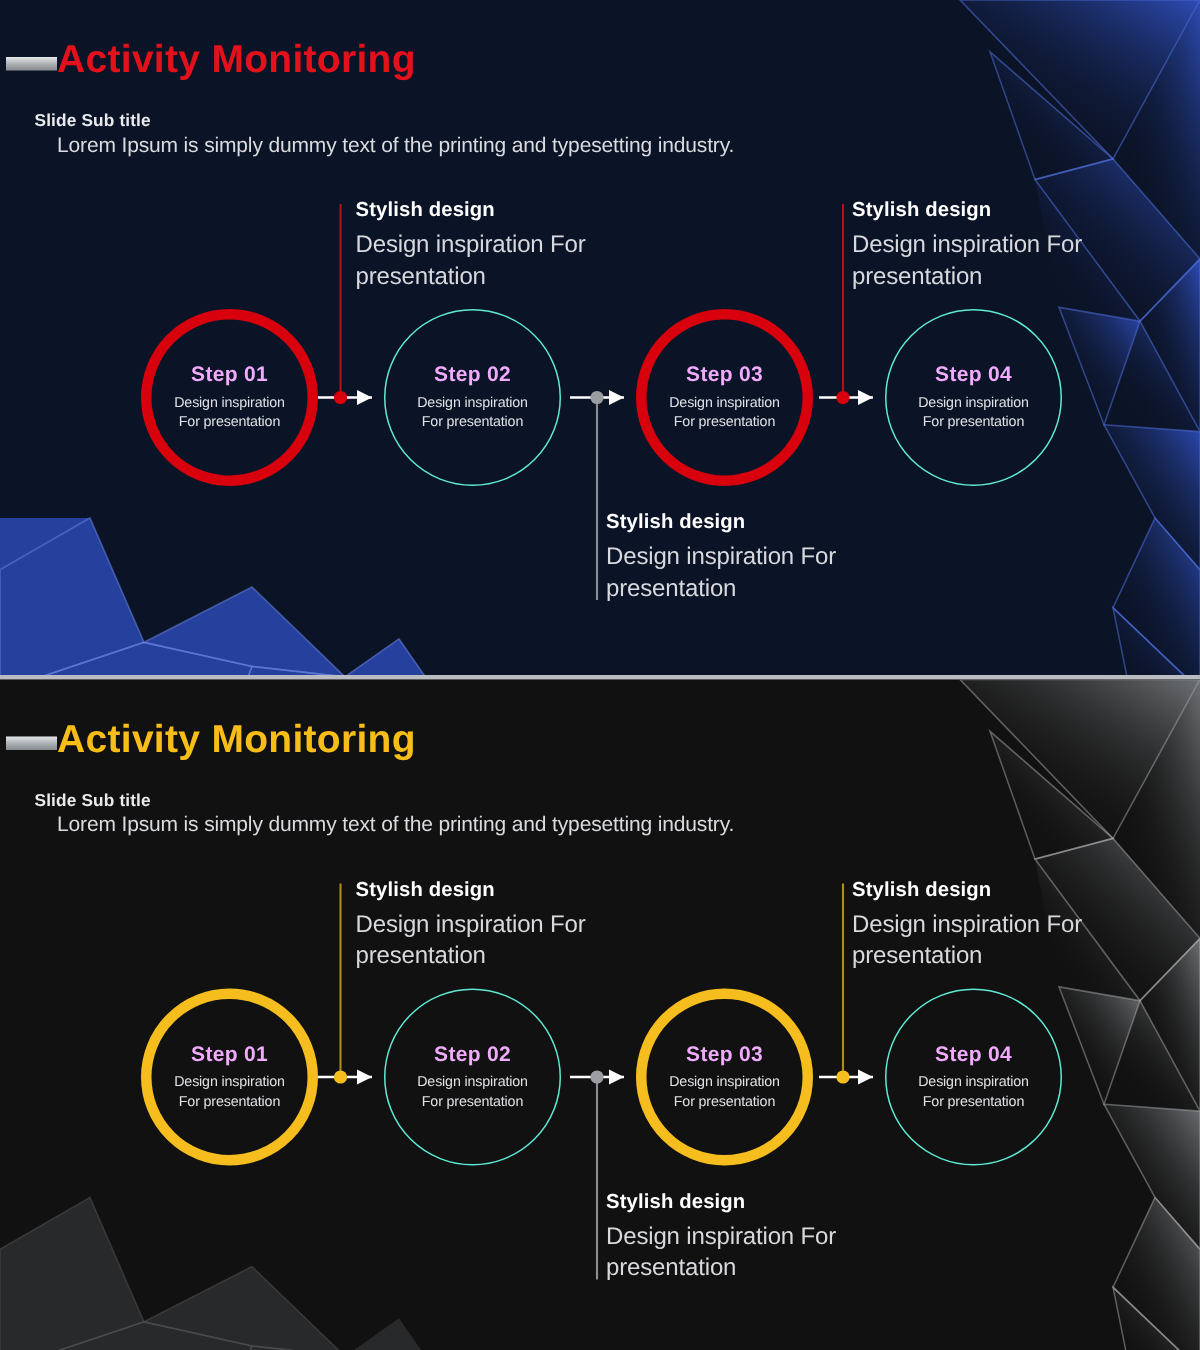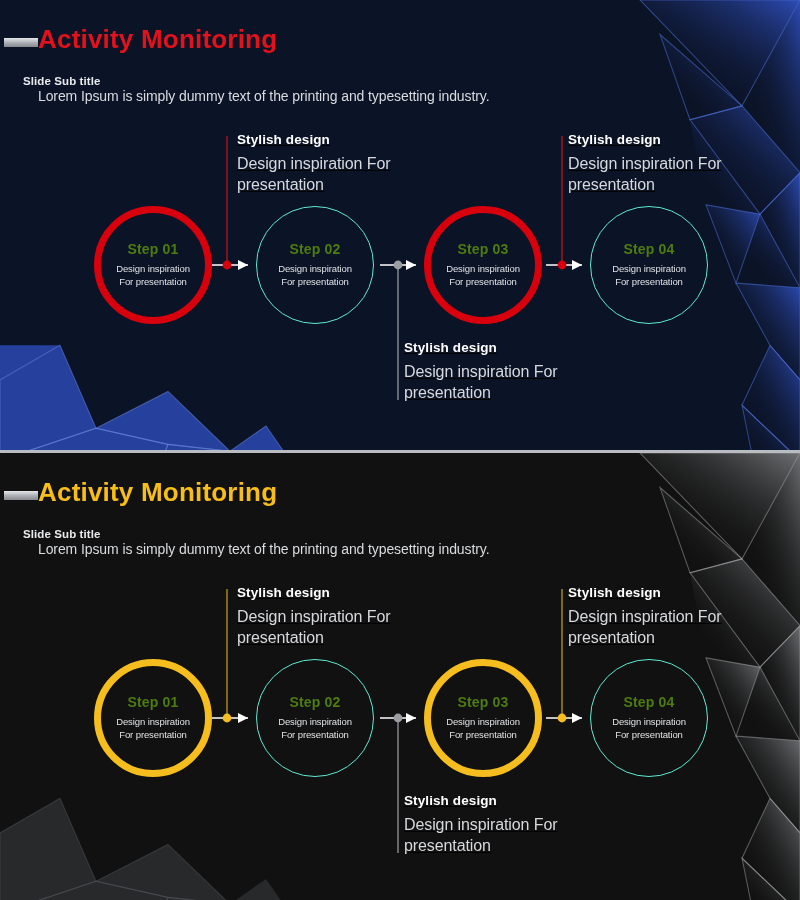--- a/index.html
+++ b/index.html
@@ -31,26 +31,26 @@
   .diagram{position:absolute;left:0;top:0;width:800px;height:450px;z-index:4;}
   .diagram svg{position:absolute;left:0;top:0;width:800px;height:450px;overflow:visible;}
 
   .circle{position:absolute;width:118px;height:118px;border-radius:50%;
     box-sizing:border-box;display:flex;flex-direction:column;align-items:center;
     justify-content:center;text-align:center;}
   .circle.active{border:7px solid #d8000c;}
   .bottom .circle.active{border:7px solid #f5be1e;}
   .circle.idle{border:1px solid #5eead4;}
 
-  .c-title{font-size:14px;font-weight:bold;color:#4d7c0f;line-height:1;margin-bottom:7px;
+  .c-title{font-size:14px;font-weight:bold;color:#f0abfc;line-height:1;margin-bottom:7px;
     letter-spacing:.2px;}
   .c-sub{font-size:9.5px;color:#dfe1e4;line-height:1.35;letter-spacing:-.1px;}
 
   
-  .callout{position:absolute;width:170px;z-index:6;text-decoration:underline;}
+  .callout{position:absolute;width:170px;z-index:6;}
   .co-title{font-size:13.5px;font-weight:bold;color:#ffffff;line-height:1.1;
     margin-bottom:5px;letter-spacing:.1px;}
   .co-body{font-size:16px;color:#d7d9dd;line-height:1.35;letter-spacing:-.1px;}
 </style>
 </head>
 <body>
 
 <div id="page">
 
   <section class="slide top">

